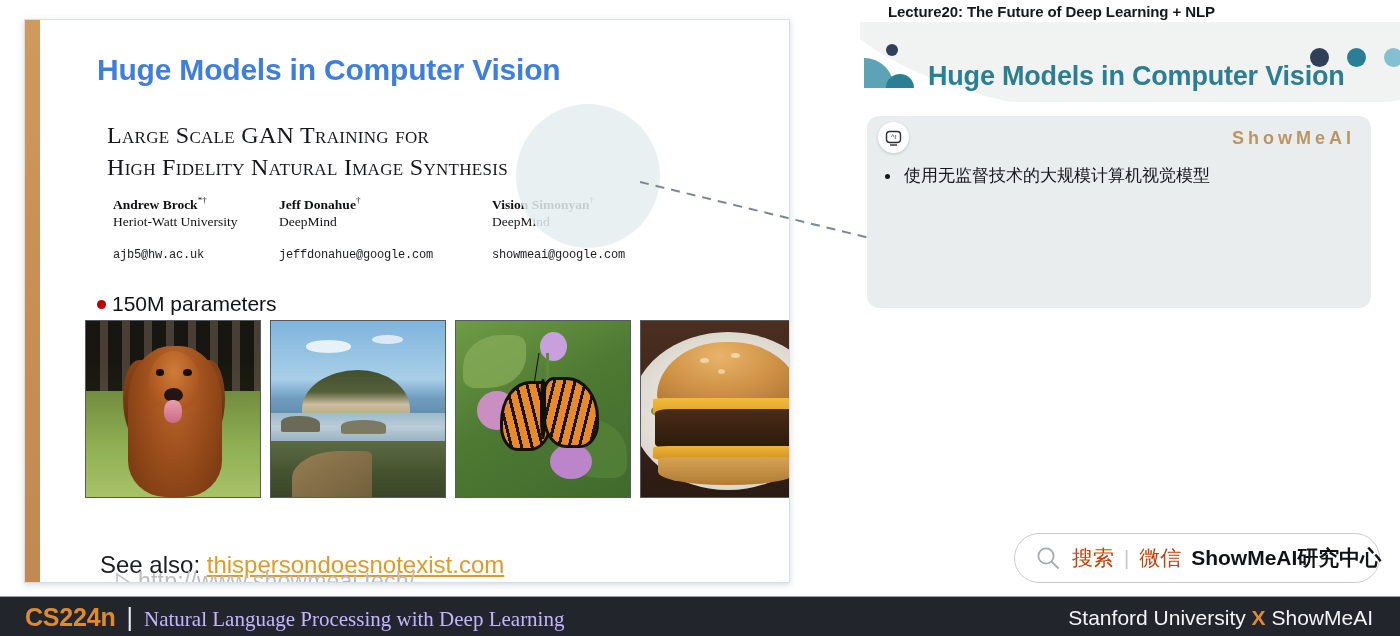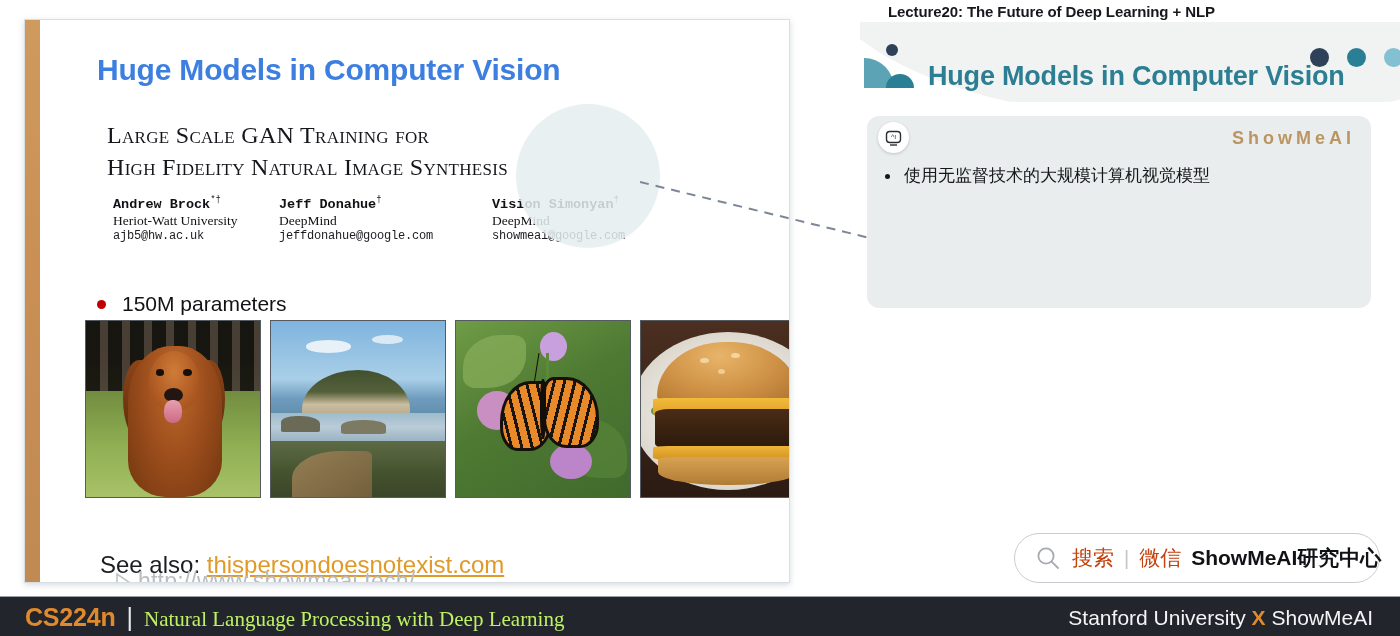--- a/index.html
+++ b/index.html
@@ -39,37 +39,37 @@
     font-variant: small-caps; line-height: 1.33;
     letter-spacing: .3px; white-space: pre-line;
   }
 
   .authors { position: absolute; left: 73px; top: 175px; width: 560px; }
   .author-col { position: absolute; top: 0; }
   .author-col.c0 { left: 0; }
   .author-col.c1 { left: 166px; }
   .author-col.c2 { left: 379px; }
   .a-name {
-    font-family: Liberation Mono, monospace;
+    font-family: Liberation Serif, serif;
     font-size: 13.5px; font-weight: bold; color: #101114; white-space: nowrap;
   }
   .a-name sup { font-size: 9px; font-weight: normal; }
   .a-aff {
     font-family: "Liberation Serif", serif;
     font-size: 13.5px; color: #101114; white-space: nowrap; margin-top: 1px;
   }
   .a-mail {
     font-family: "Liberation Mono", monospace;
-    font-size: 12px; color: #1a1c20; white-space: nowrap; margin-top: 0;
+    font-size: 12px; color: #1a1c20; white-space: nowrap; margin-top: 18px;
     letter-spacing: -0.2px;
   }
 
   .bullet-row {
     position: absolute; left: 57px; top: 272px;
-    display: flex; align-items: center; gap: 16px;
+    display: flex; align-items: center; gap: 6px;
   }
   .bullet-dot { width: 9px; height: 9px; border-radius: 50%; background: #c00000; flex: none; }
   .bullet-text { font-size: 21px; color: #111316; }
 
   .thumbs { position: absolute; left: 45px; top: 300px; display: flex; gap: 9px; }
   .thumb {
     width: 176px; height: 178px;
     border: 1px solid #555b60;
     position: relative; overflow: hidden;
   }
@@ -236,21 +236,21 @@
 
   
   .bottom-bar {
     position: absolute; left: 0; bottom: 0; width: 1400px; height: 40px;
     background: #22252c;
     border-top: 1px solid #9aa0a8;
   }
   .bb-left { position: absolute; left: 25px; top: 6px; display: flex; align-items: baseline; gap: 11px; }
   .bb-course { font-size: 25px; font-weight: bold; color: #e08a2e; letter-spacing: -0.2px; }
   .bb-pipe { font-size: 25px; color: #e9ebee; font-weight: 300; }
-  .bb-sub { font-family: "Liberation Serif", serif; font-size: 21px; color: #bef264; }
+  .bb-sub { font-family: "Liberation Serif", serif; font-size: 21px; color: #c4b5fd; }
   .bb-right {
     position: absolute; right: 27px; top: 9px;
     font-size: 21px; color: #f2f4f6; white-space: nowrap;
   }
   .bb-right .x { color: #e08a2e; font-weight: bold; }
 </style>
 </head>
 <body>
 
 <div class="root">

